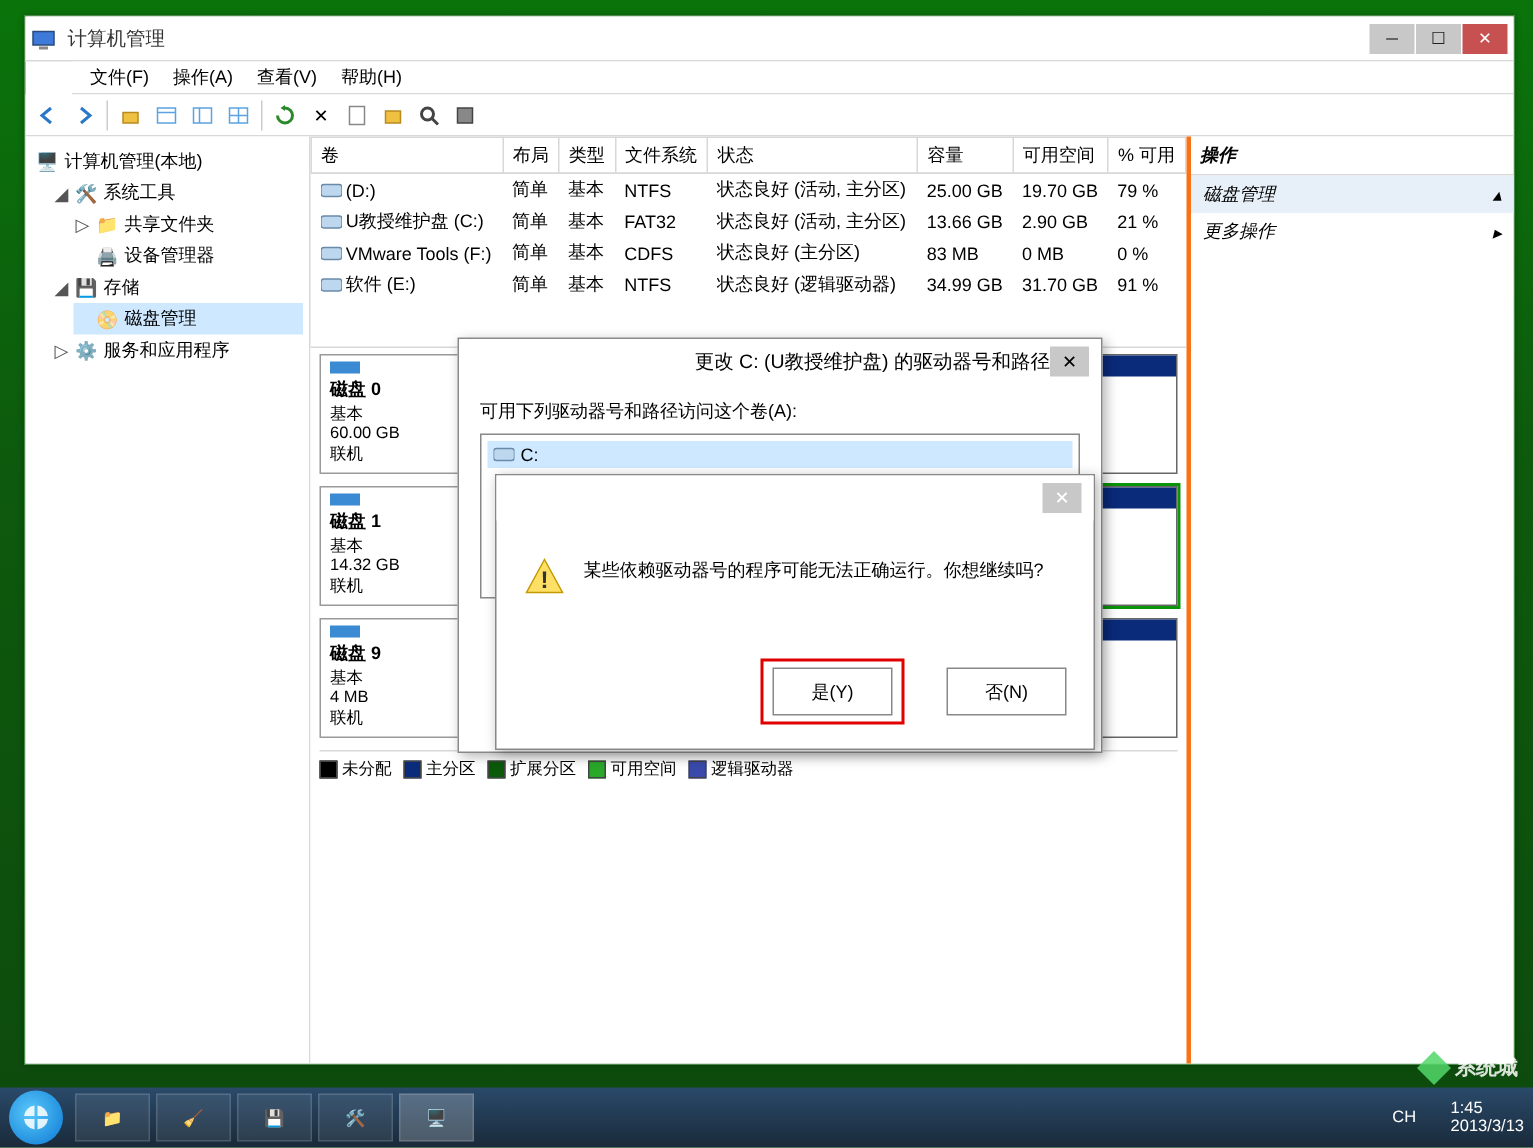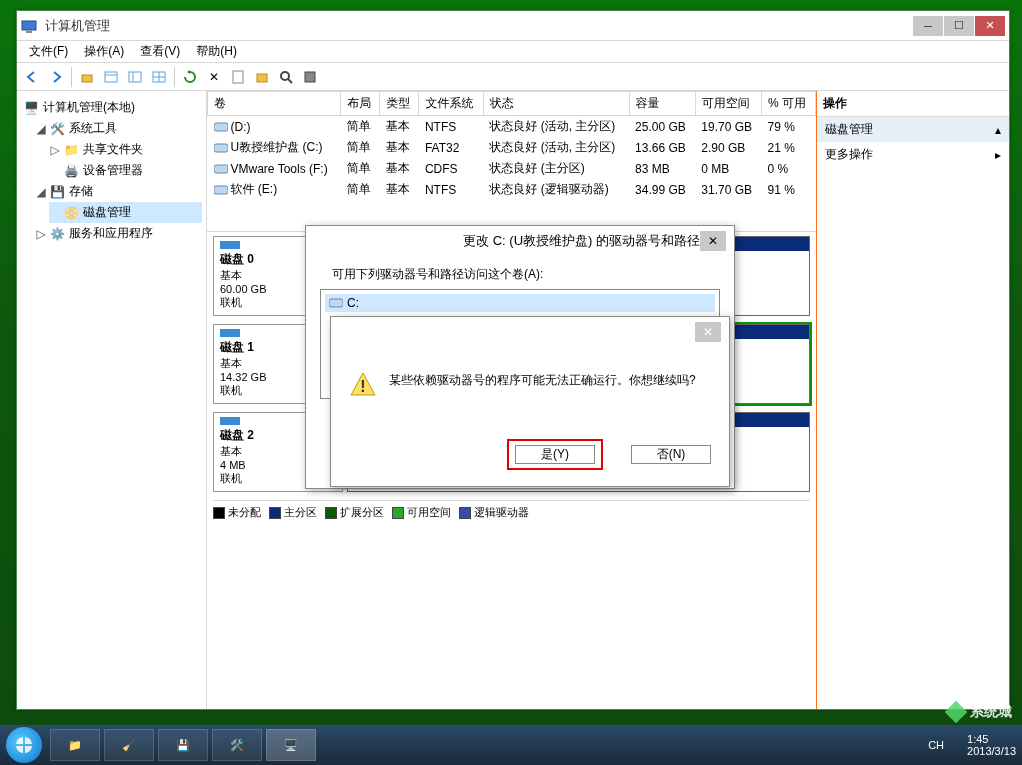--- a/index.html
+++ b/index.html
@@ -8,21 +8,21 @@
 
 
 .main-window { position: absolute; left: 16px; top: 10px; width: 994px; height: 700px; background: #fff; border: 1px solid #4a8a4a; box-shadow: 0 0 4px rgba(0,0,0,.3); }
 .titlebar { height: 30px; background: #fff; display: flex; align-items: center; padding: 0 4px; border-bottom: 1px solid #d8d8d8; }
 .titlebar .icon { width: 16px; height: 16px; margin-right: 8px; }
 .titlebar .title { flex: 1; font-size: 13px; color: #333; }
 .win-controls { display: flex; }
 .win-controls .btn { width: 30px; height: 20px; display: flex; align-items: center; justify-content: center; margin-left: 1px; background: #c8c8c8; color: #222; font-size: 11px; cursor: pointer; }
 .win-controls .btn.close { background: #c75050; color: #fff; }
 
-.menubar { height: 22px; display: flex; align-items: flex-end; padding: 0 4px; border-bottom: 1px solid #d8d8d8; background: #fff; }
+.menubar { height: 22px; display: flex; align-items: flex-end; padding: 0 4px; border-bottom: 1px solid #d8d8d8; background: #fff; margin-left: 31px; }
 .menubar .menu { padding: 2px 8px; cursor: pointer; }
 
 .toolbar { height: 28px; display: flex; align-items: center; gap: 2px; padding: 2px 4px; border-bottom: 1px solid #d8d8d8; background: #fff; }
 .toolbar .tb { width: 22px; height: 22px; display: flex; align-items: center; justify-content: center; border: 1px solid transparent; cursor: pointer; }
 .toolbar .sep { width: 1px; height: 20px; background: #ccc; margin: 0 2px; }
 
 .body-area { display: flex; height: calc(100% - 80px); }
 .tree-panel { width: 190px; border-right: 1px solid #d8d8d8; padding: 6px 4px; background: #fff; overflow: hidden; }
 .tree-panel .node { display: flex; align-items: center; padding: 2px 0; white-space: nowrap; }
 .tree-panel .node .twisty { width: 12px; text-align: center; color: #555; cursor: pointer; }
@@ -45,32 +45,32 @@
 .disk-parts { flex: 1; display: flex; gap: 4px; margin-left: 4px; }
 .part { border: 1px solid #666; background: #fff; flex: 1; display: flex; flex-direction: column; }
 .part .bar { height: 14px; }
 .part .bar.primary { background: #0a2a7a; }
 .part .bar.unalloc { background: #000; }
 .part.selected { outline: 2px solid #0a940a; }
 .part .ptxt { padding: 4px 6px; font-size: 11px; }
 .legend { display: flex; gap: 8px; font-size: 11px; padding: 4px 0; border-top:1px solid #d8d8d8;}
 .legend .sw { width: 12px; height: 12px; display: inline-block; margin-right: 3px; vertical-align: middle; border:1px solid #444;}
 
-.actions-panel { width: 193px; border-left: 1px solid #f97316; background: #fff; }
+.actions-panel { width: 218px; border-left: 3px solid #f97316; background: #fff; font-style: italic; }
 .actions-panel .hd { padding: 4px 6px; border-bottom: 1px solid #d8d8d8; font-weight: bold; }
 .actions-panel .row { padding: 4px 8px; display: flex; align-items: center; justify-content: space-between; cursor: pointer; }
 .actions-panel .sub { background: #e7eff8; font-weight:normal;}
 
 
 .dialog { position: absolute; background: #fff; border: 1px solid #888; box-shadow: 2px 2px 8px rgba(0,0,0,.3); }
 .dialog .dtitle { height: 30px; display: flex; align-items: center; padding: 0 8px; background: #fff; }
 .dialog .dtitle .t { flex: 1; text-align: right; font-size: 13px; }
 .dialog .dtitle .x { width: 26px; height: 20px; background: #c8c8c8; display:flex; align-items:center; justify-content:center; cursor:pointer; }
 .dialog .dbody { padding: 10px 14px; }
-.dlg-btn { height: 19px; min-width: 80px; border: 1px solid #888; background: #fff; cursor: pointer; display:inline-flex; align-items:center; justify-content:center; font-size:12px;}
+.dlg-btn { height: 32px; min-width: 80px; border: 1px solid #888; background: #fff; cursor: pointer; display:inline-flex; align-items:center; justify-content:center; font-size:12px;}
 
 .teal { background: #0a8a85; color: #fff; }
 .teal .x { background: #0a6a65; color:#fff;}
 .msg-icon { width: 28px; height: 28px; }
 .highlight-red { border: 2px solid #e00000; padding: 4px 6px; }
 
 .taskbar { position: absolute; left: 0; right: 0; bottom: 0; height: 40px; background: linear-gradient(180deg,#2a4a6a,#1a2a3a); display: flex; align-items: center; padding: 0 6px; color: #fff; font-size: 11px; }
 .taskbar .start { width: 36px; height: 36px; border-radius: 50%; background: radial-gradient(circle at 40% 40%, #5ac8fa, #0a78d4); margin-right: 8px; cursor: pointer; display:flex; align-items:center; justify-content:center;}
 .taskbar .titem { width: 50px; height: 32px; margin-right: 4px; background: rgba(255,255,255,.08); border: 1px solid rgba(255,255,255,.15); cursor: pointer; display:flex; align-items:center; justify-content:center;}
 .taskbar .tray { margin-left: auto; display: flex; align-items: center; gap: 10px; }
@@ -312,21 +312,21 @@
                   </div>
                   <div class="part selected">
                     <div class="bar primary"></div>
                     <div class="ptxt"><b>U教授维护盘   (C:)</b><br>13.68 GB FAT32<br>状态良好 (活动, 主分区)</div>
                   </div>
                 </div>
               </div>
               <div class="disk-row">
                 <div class="disk-label">
                   <div style="width:20px;height:8px;background:#3a8ad4;margin-bottom:2px;"></div>
-                  <div class="dname">磁盘 2</div>
+                  <div class="dname">磁盘 9</div>
                   <div class="dmeta">基本</div>
                   <div class="dmeta">4 MB</div>
                   <div class="dmeta">联机</div>
                 </div>
                 <div class="disk-parts">
                   <div class="part">
                     <div class="bar primary"></div>
                     <div class="ptxt"><b>V_DISK</b><br>4 MB NTFS<br>状态良好</div>
                   </div>
                 </div>
@@ -355,21 +355,21 @@
       </div>
     </div>
   </div>
 
   <div class="dialog" style="left:305px; top:225px; width:430px;">
     <div class="dtitle">
       <span class="t">更改 C: (U教授维护盘) 的驱动器号和路径</span>
       <span class="x">✕</span>
     </div>
     <div class="dbody">
-      <div style="margin-bottom:6px;margin-left:12px;">可用下列驱动器号和路径访问这个卷(A):</div>
+      <div style="margin-bottom:6px;">可用下列驱动器号和路径访问这个卷(A):</div>
       <div style="border:1px solid #888; height:110px; padding:4px;">
         <div style="background:#cde8ff; padding:2px 4px; display:flex; align-items:center; gap:4px;">
           <svg width="14" height="12">
               <rect x="0" y="2" width="14" height="8" rx="2" fill="#bcd7ee" stroke="#6a8aaa"></rect>
             </svg>
           <span>C:</span>
         </div>
       </div>
       <div style="text-align:right; margin-top:60px; display:flex; gap:20px; justify-content:center;">
         <button class="dlg-btn">确定</button>

